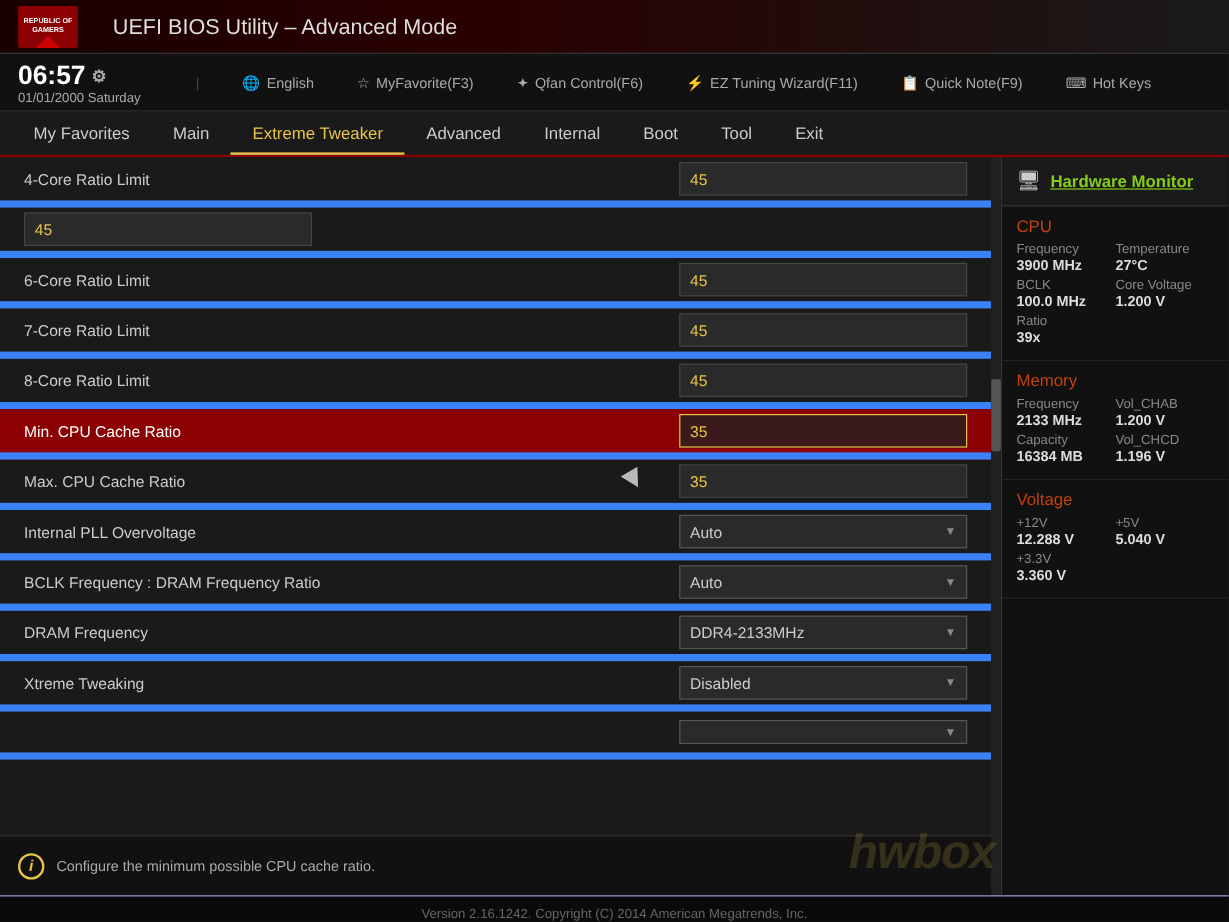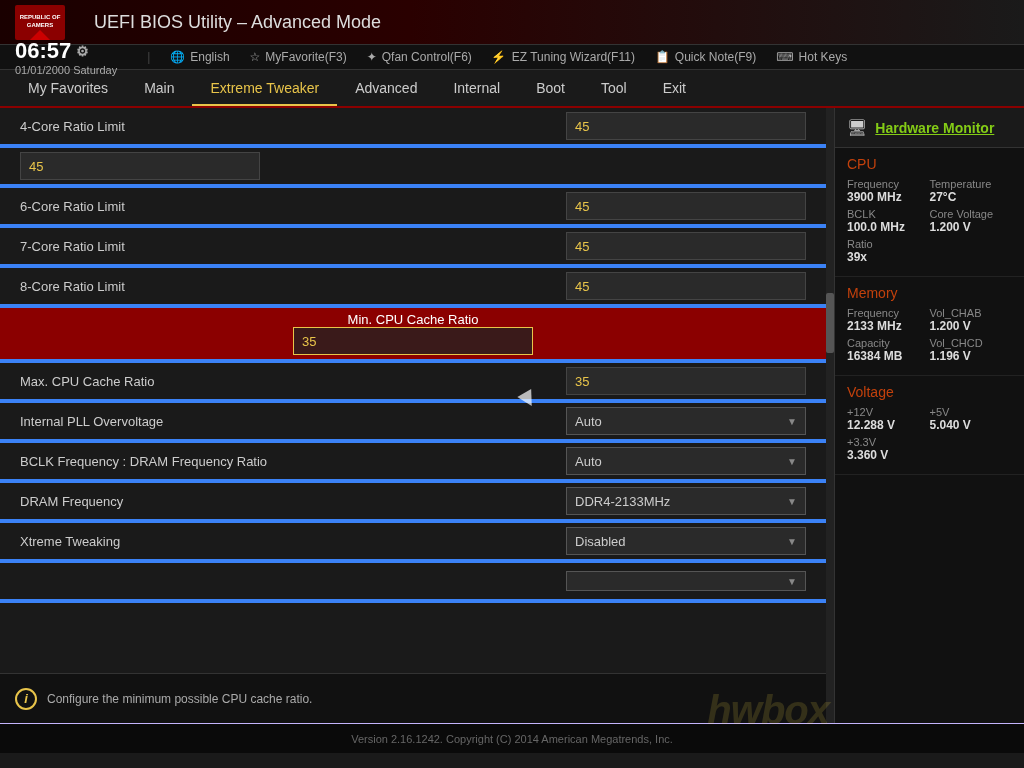--- a/index.html
+++ b/index.html
@@ -35,25 +35,25 @@
     .title-text {
       color: #ddd;
       font-size: 18px;
       font-weight: normal;
       margin-left: 10px;
     }
 
     
     .toolbar {
       background: #111;
-      height: 25px;
+      height: 48px;
       display: flex;
       align-items: center;
       padding: 0 15px;
-      gap: 20px;
+      gap: 36px;
       border-bottom: 1px solid #333;
       font-size: 12px;
     }
     .toolbar-item {
       display: flex;
       align-items: center;
       gap: 5px;
       color: #aaa;
       cursor: pointer;
     }
@@ -114,25 +114,24 @@
     .settings-list {
       flex: 1;
       overflow: hidden;
     }
 
     .setting-row {
       display: flex;
       align-items: center;
       min-height: 40px;
       padding: 4px 20px;
-      border-bottom: 4px solid #3b82f6;
+      border-bottom: 6px solid #3b82f6;
     }
     .setting-row.active {
       background: #8b0000;
-      flex-direction: column;
     }
     .setting-label {
       flex: 1;
       font-size: 13px;
       color: #ccc;
     }
     .setting-row.active .setting-label { color: #fff; }
     .setting-value {
       width: 240px;
       height: 28px;

